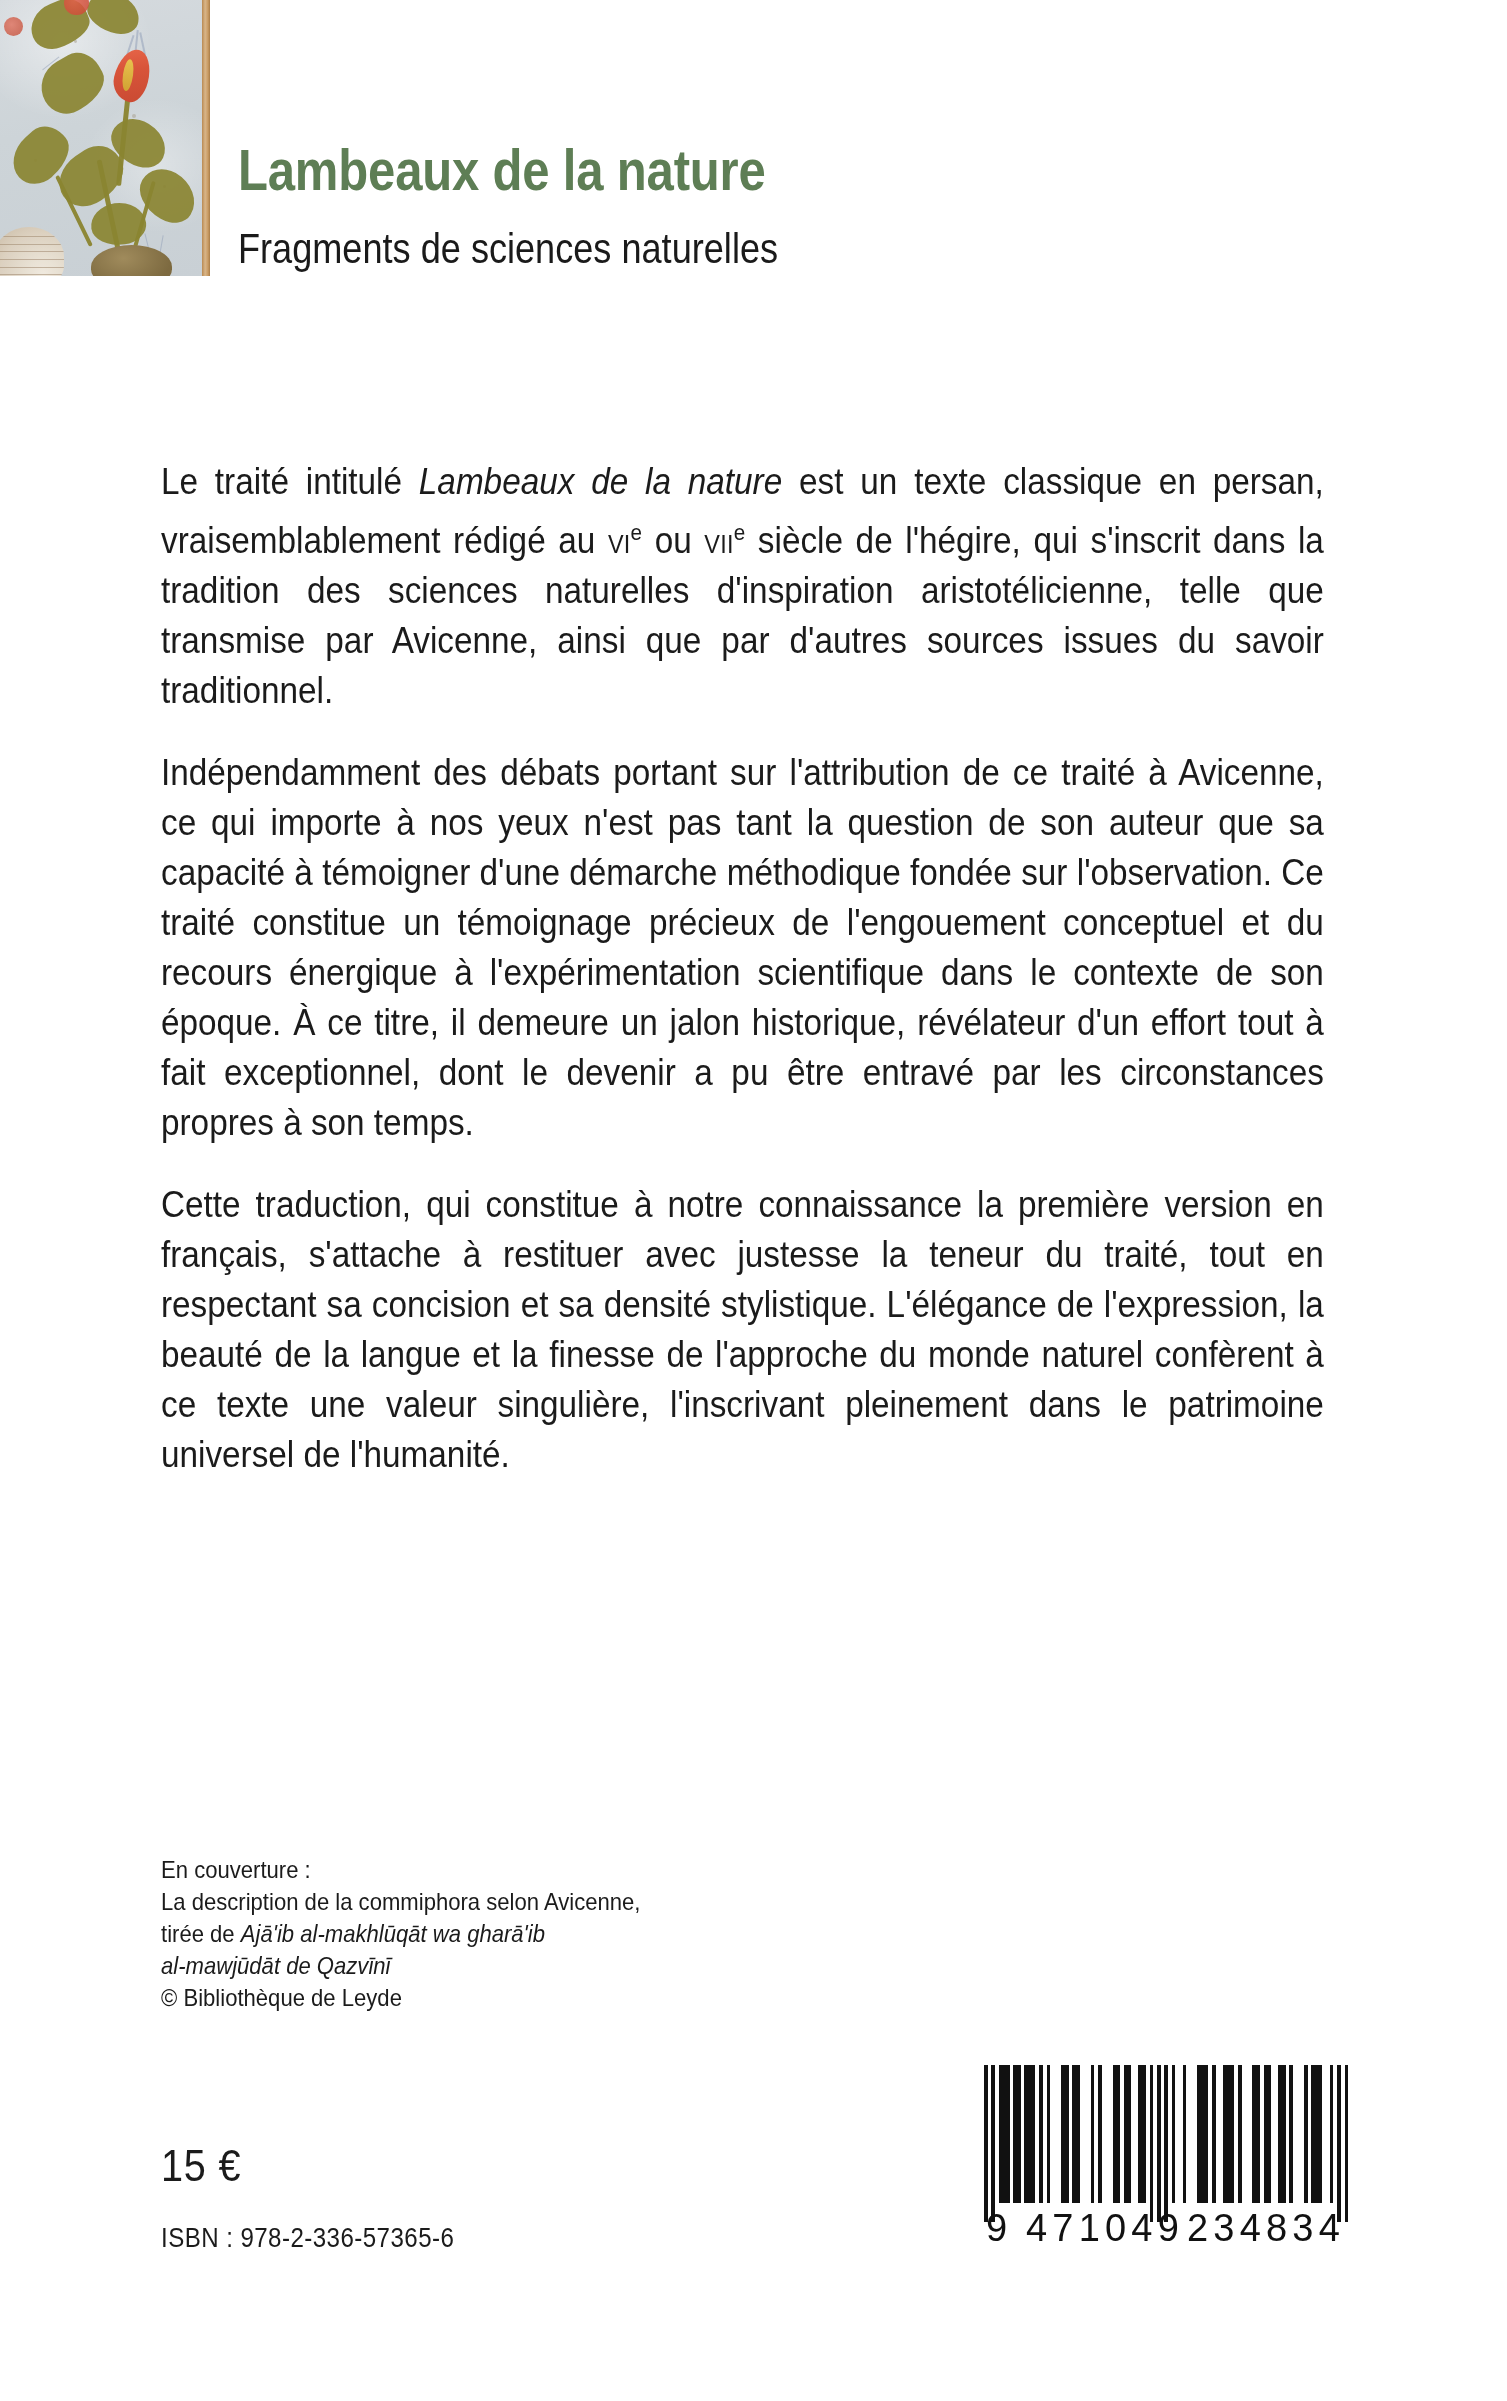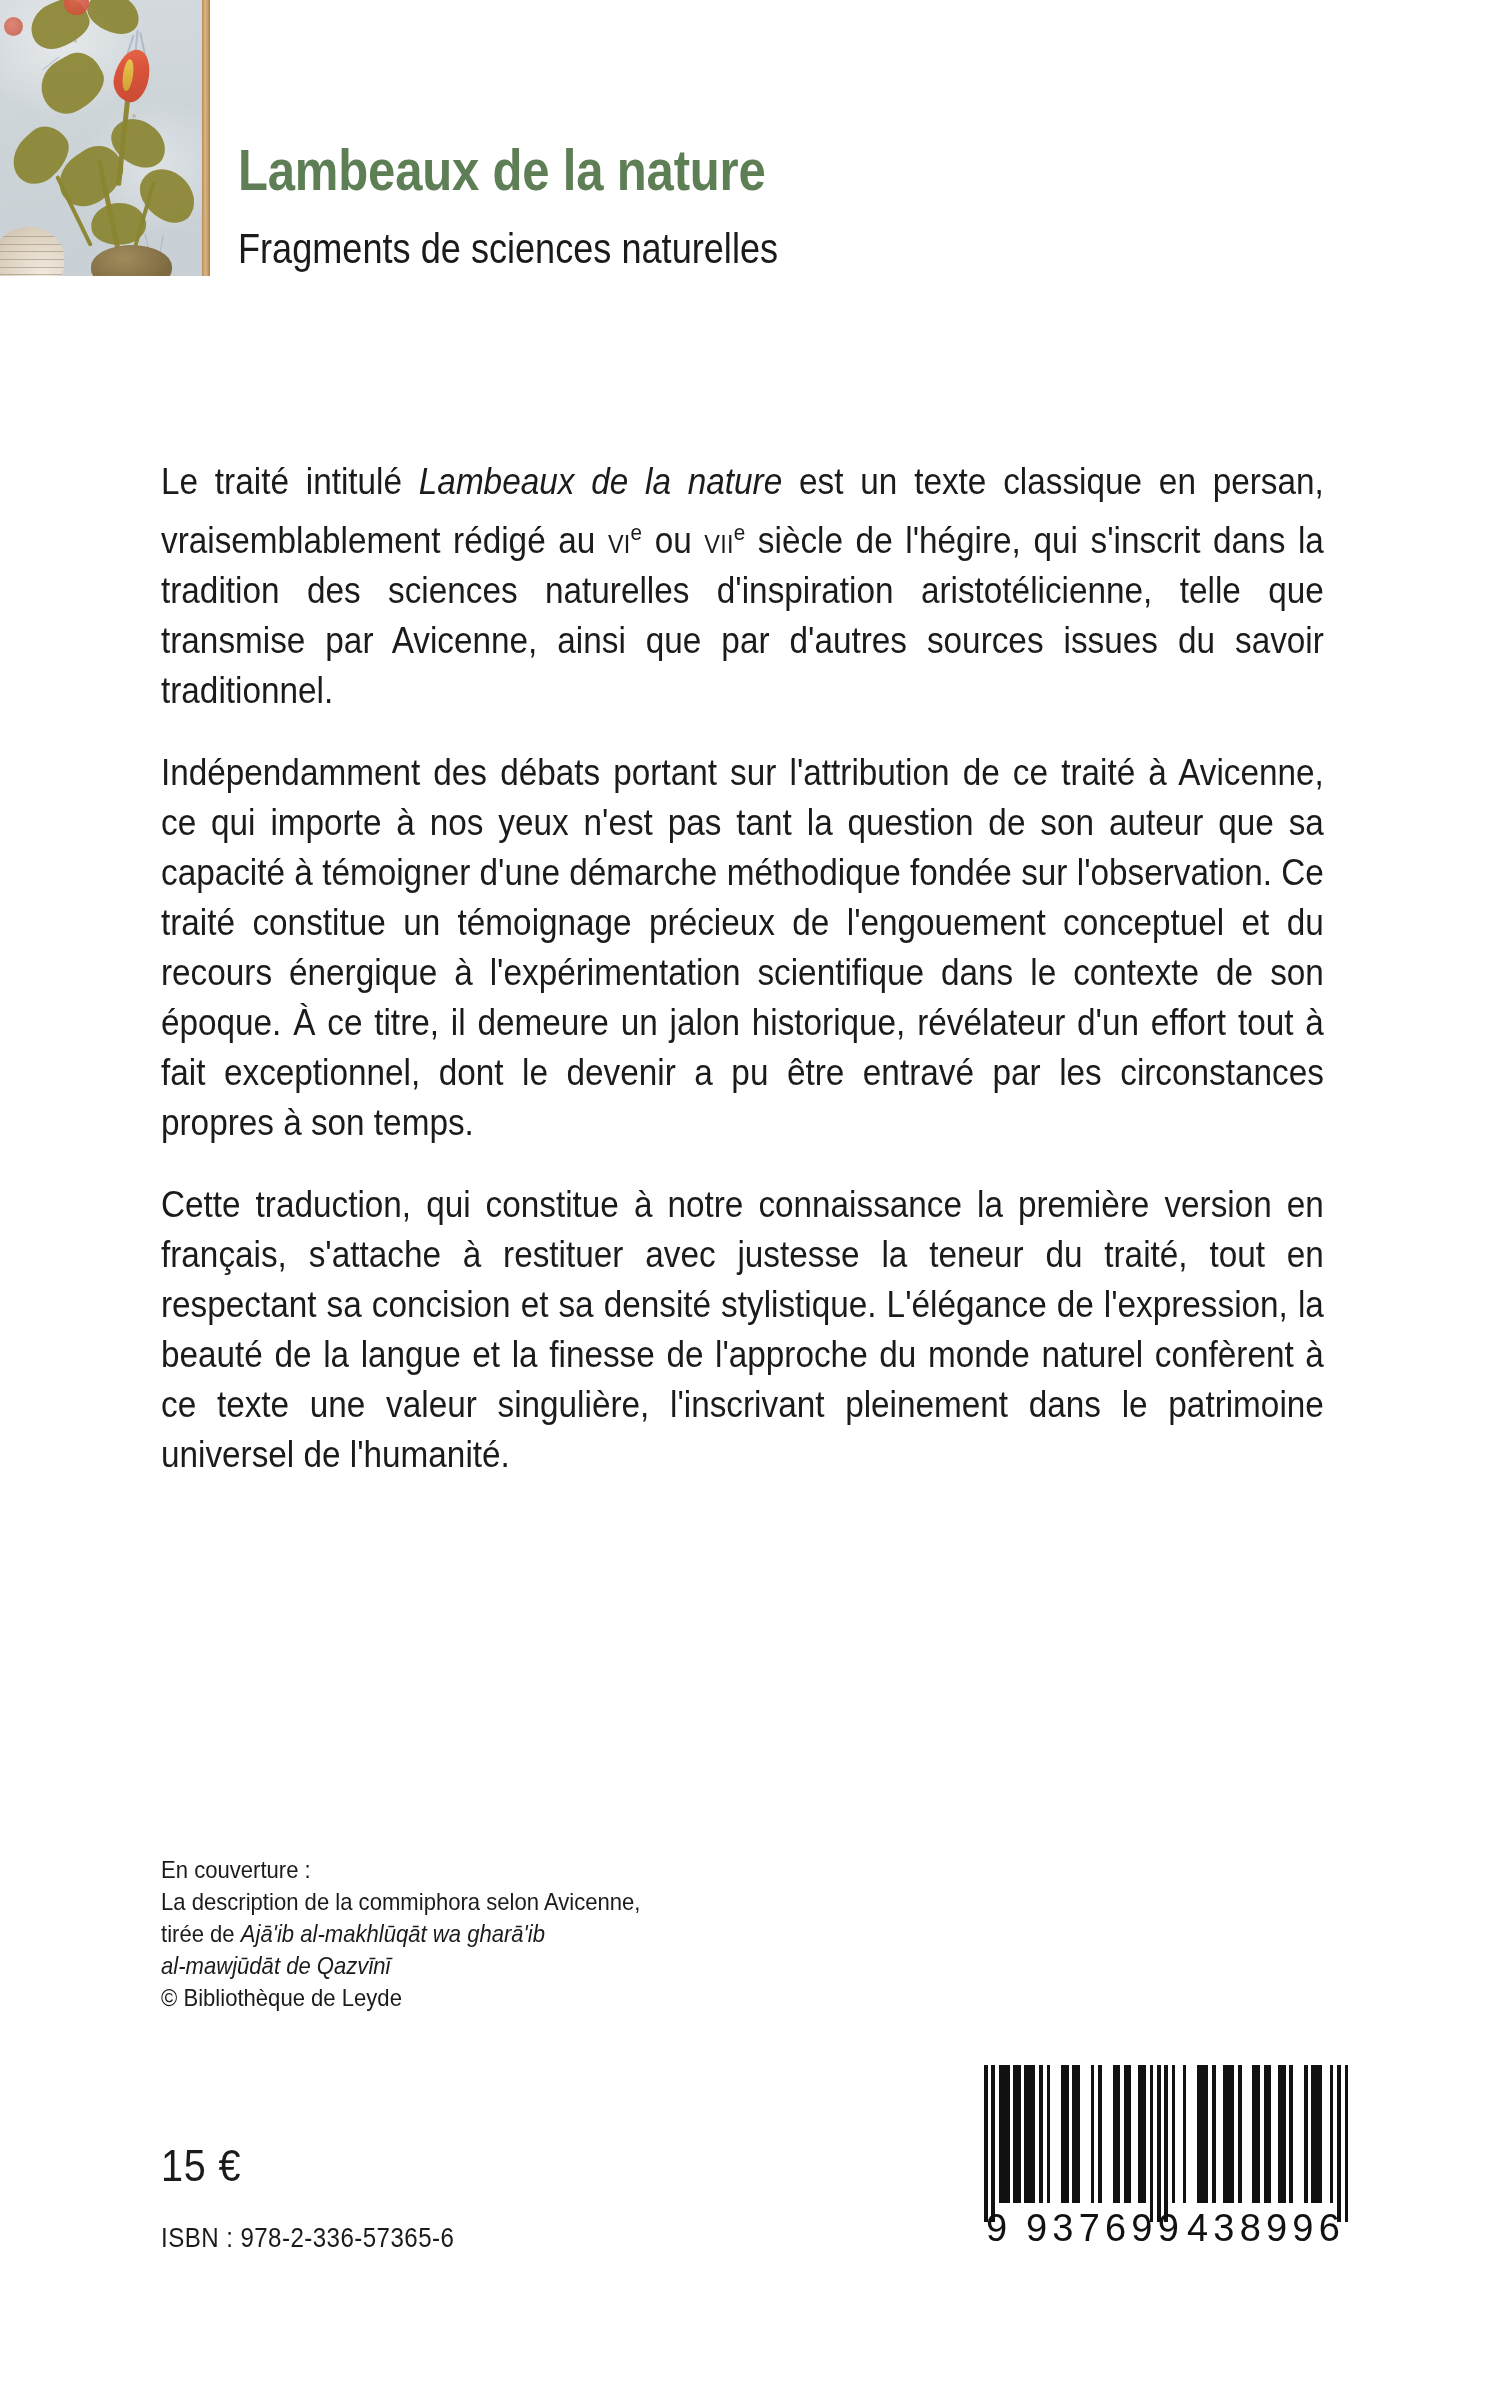--- a/index.html
+++ b/index.html
@@ -378,17 +378,17 @@
       <span style="width: 11px;"></span>
       <span class="w" style="width: 7.4px;"></span>
       <span style="width: 3.7px;"></span>
       <span class="w" style="width: 3.7px;"></span>
       <span class="guard" style="width: 3.7px;"></span>
       <span class="w" style="width: 3.7px;"></span>
       <span class="guard" style="width: 3.7px;"></span>
     </div>
   <div class="bc-digits">
     <span class="d1">9</span>
-    <span class="d2">937699</span>
-    <span class="d3">438996</span>
+    <span class="d2">471049</span>
+    <span class="d3">234834</span>
   </div>
 </div>
 
 
 </body></html>

